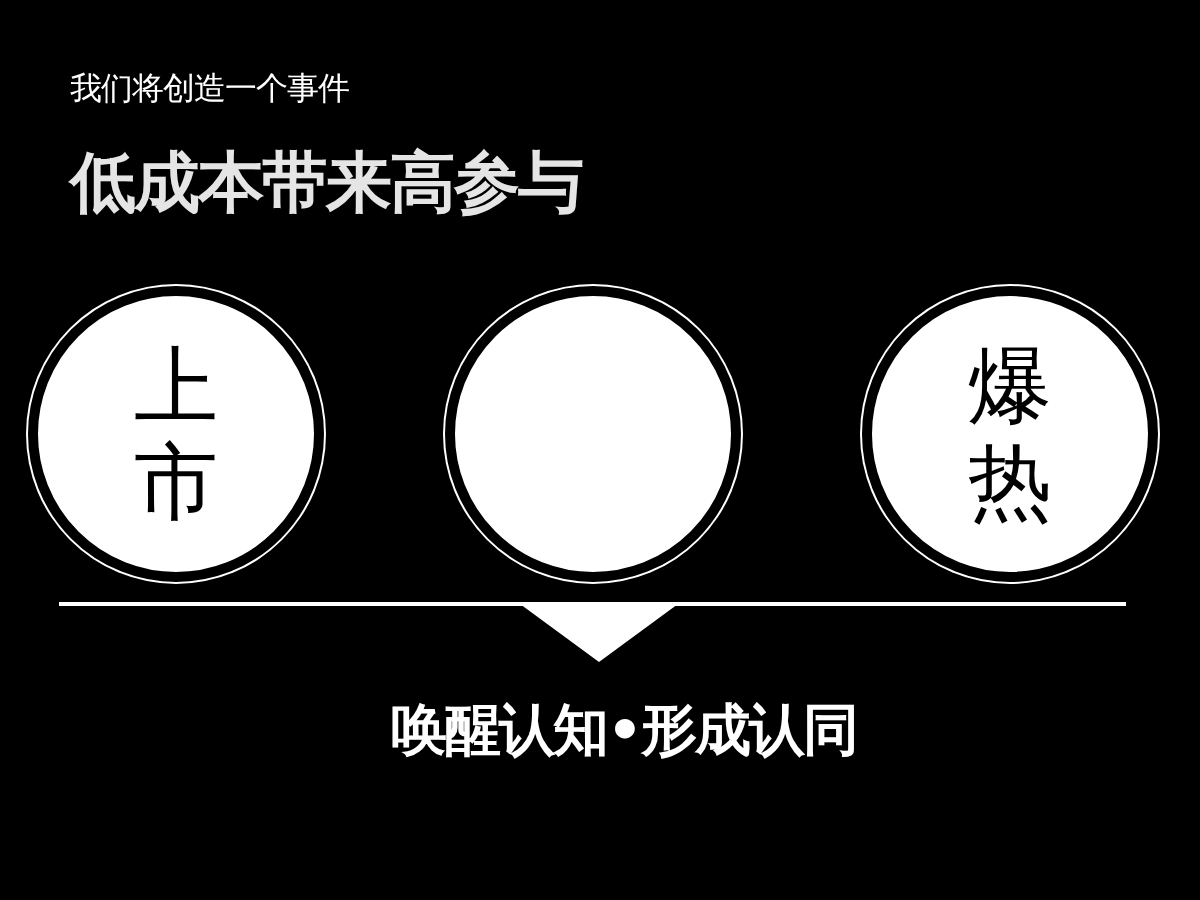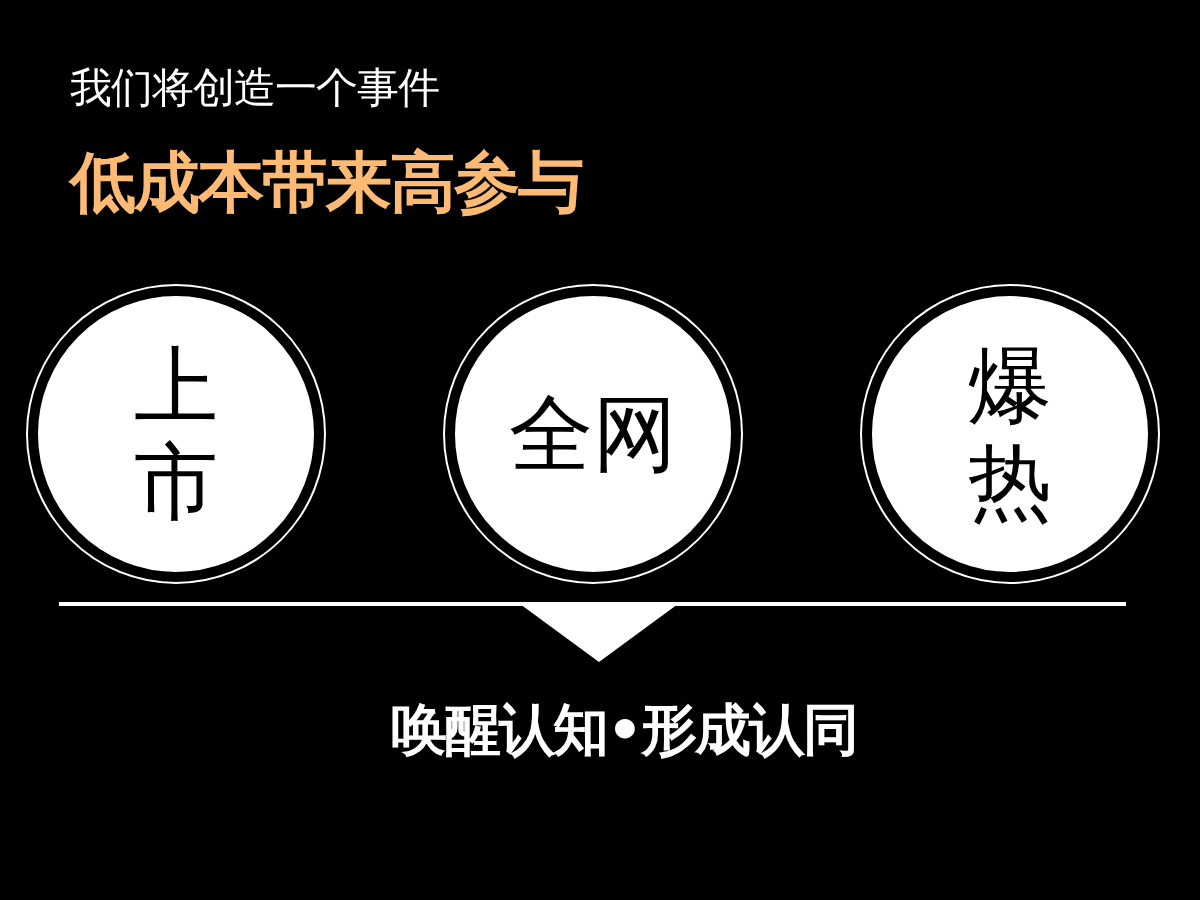--- a/index.html
+++ b/index.html
@@ -1,18 +1,18 @@
 <!DOCTYPE html>
 <html><head>
 <meta charset="utf-8">
 <style>
   html, body { margin:0; padding:0; }
   body { width:1200px; height:900px; background:#000; position:relative; overflow:hidden; font-family:"DejaVu Sans", sans-serif; }
-  .subtitle { position:absolute; left:70px; top:60px; color:#fff; font-size:42px; font-weight:300; letter-spacing:-1px; line-height:56px; white-space:nowrap; }
-  .headline { position:absolute; left:70px; top:140px; color:#fdba74; font-size:66px; font-weight:bold; letter-spacing:-2px; line-height:86px; white-space:nowrap; }
+  .subtitle { position:absolute; left:70px; top:60px; color:#fff; font-size:32px; font-weight:300; letter-spacing:-1px; line-height:56px; white-space:nowrap; }
+  .headline { position:absolute; left:70px; top:140px; color:#e5e5e5; font-size:66px; font-weight:bold; letter-spacing:-2px; line-height:86px; white-space:nowrap; }
   .circle { position:absolute; top:284px; width:300px; height:300px; border-radius:50%; background:#fff; box-sizing:border-box; }
   .circle::before { content:""; position:absolute; inset:2px; border-radius:50%; border:10px solid #000; }
   .circle .txt { position:absolute; inset:0; display:flex; align-items:center; justify-content:center; color:#000; font-size:84px; font-weight:normal; line-height:96px; text-align:center; }
   .c1 { left:26px; }
   .c2 { left:443px; }
   .c3 { left:860px; }
   .divider { position:absolute; left:59px; top:602px; width:1067px; height:4px; background:#fff; }
   .arrow { position:absolute; left:520px; top:604px; width:0; height:0; border-left:79px solid transparent; border-right:79px solid transparent; border-top:58px solid #fff; }
   .conclusion { position:absolute; left:0; width:1200px; top:694px; text-align:center; color:#fff; font-size:56px; font-weight:bold; letter-spacing:-2px; line-height:72px; white-space:nowrap;padding-left:24px; }
 </style>
@@ -28,21 +28,20 @@
       <div>
         <div>上</div>
         <div>市</div>
       </div>
     </div>
   </div>
 
   <div class="circle c2">
     <div class="txt">
       <div>
-        <div>全网</div>
       </div>
     </div>
   </div>
 
   <div class="circle c3">
     <div class="txt">
       <div>
         <div>爆</div>
         <div>热</div>
       </div>

